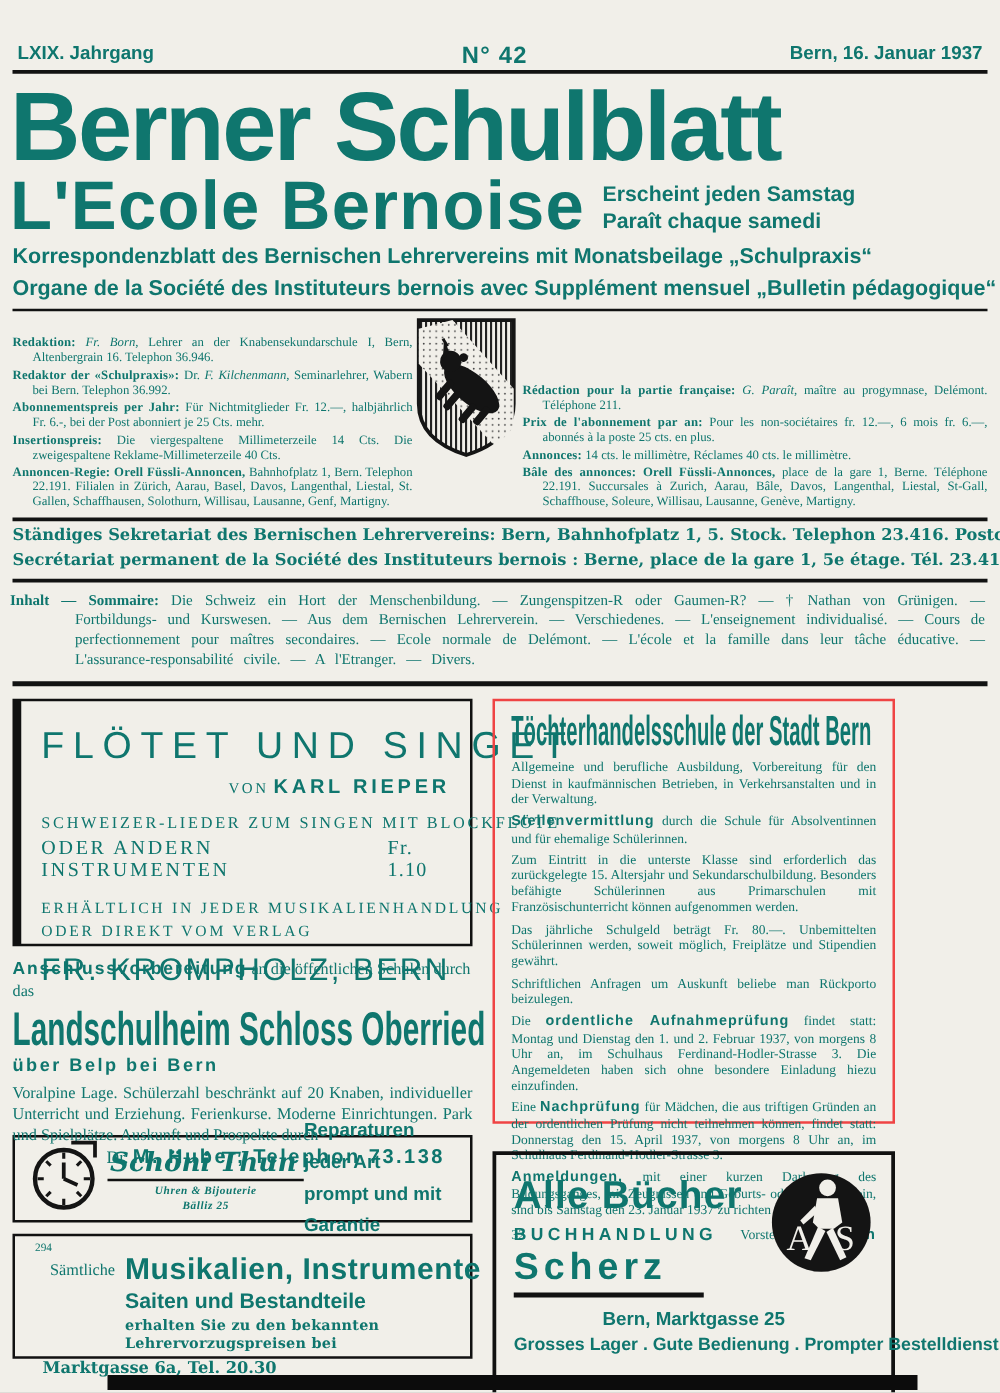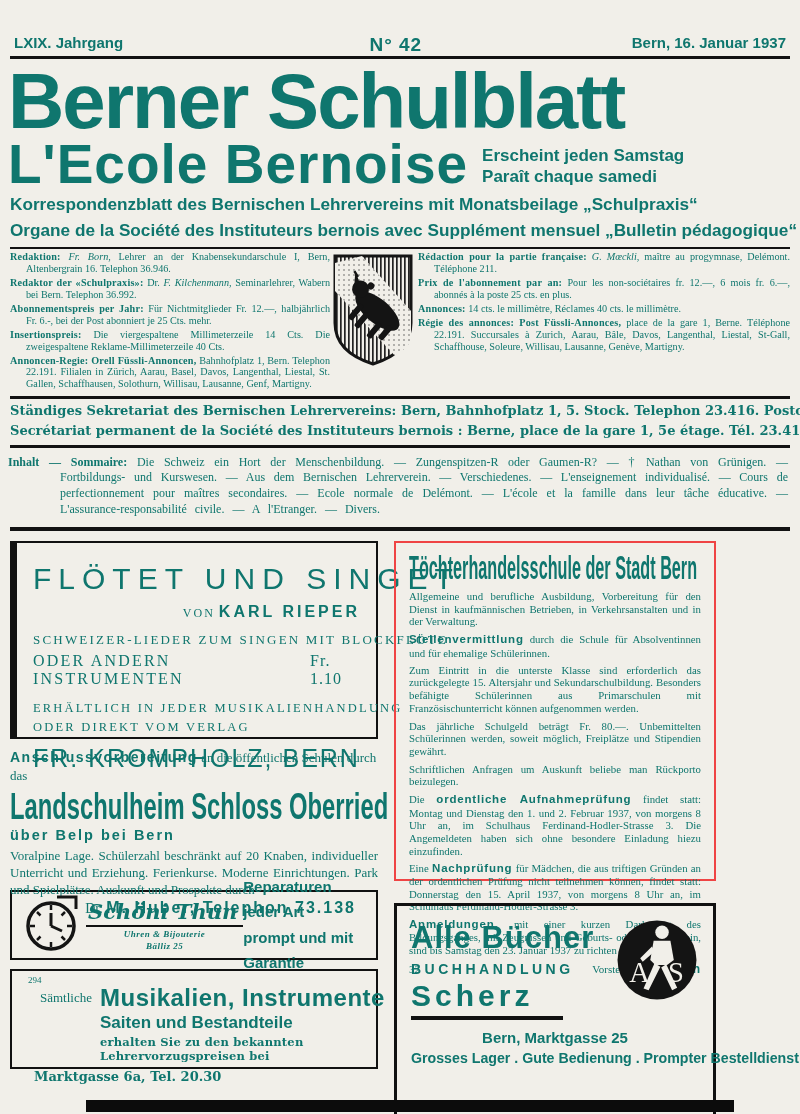--- a/index.html
+++ b/index.html
@@ -19,21 +19,21 @@
             font-size:78px;line-height:.93;letter-spacing:-2px;white-space:nowrap;}
   .titlerow2{display:flex;align-items:flex-end;margin:2px 10px 0 8px;}
   .title-fr{margin:0;font-family:"Liberation Sans",sans-serif;font-weight:700;font-size:55px;
             line-height:.9;letter-spacing:1px;white-space:nowrap;}
   .sched{margin-left:14px;padding-bottom:2px;font-family:"Liberation Sans",sans-serif;
          font-weight:700;font-size:17px;line-height:1.25;white-space:nowrap;}
   .subtitle{margin:5px 10px 0;font-family:"Liberation Sans",sans-serif;font-weight:700;
             font-size:17.2px;line-height:1.22;white-space:nowrap;}
   .subtitle.last{margin-bottom:6px;}
   
-  .imprint{position:relative;display:flex;padding:2px 10px 4px;}
+  .imprint{position:relative;display:flex;padding:20px 10px 4px;align-items:flex-end;}
   .imp-left{width:320px;}
   .imp-right{width:372px;margin-left:auto;}
   p.imp{margin:0 0 2px;font-size:10.2px;line-height:1.17;text-align:justify;
         padding-left:16px;text-indent:-16px;}
   p.imp b{letter-spacing:.2px;}
   .emblem{position:absolute;left:332px;top:4px;width:82px;height:114px;}
   
   .sek{margin:3px 10px 0;font-family:"DejaVu Serif",serif;font-weight:700;font-size:13px;
        line-height:1.32;white-space:nowrap;}
   .sek.last{margin-bottom:5px;}
@@ -170,24 +170,24 @@
           <polygon points="12,44 2,38 13,53"></polygon>
           <rect x="2" y="38" width="7" height="2.4" transform="rotate(18 2 38)"></rect>
           <rect x="26" y="60" width="6" height="19" rx="2"></rect>
           <rect x="36" y="63" width="6" height="18" rx="2"></rect>
           <rect x="52" y="63" width="6" height="18" rx="2"></rect>
           <rect x="62" y="58" width="6" height="17" rx="2"></rect>
         </g>
       </svg>
     </div>
     <div class="imp-right">
-      <p class="imp"><b>Rédaction pour la partie française:</b><span> </span><i>G. Mœckli</i><span>, maître au progymnase, Delémont.  Téléphone 211.</span></p>
+      <p class="imp"><b>Rédaction pour la partie française:</b><span> </span><i>G. Paraît</i><span>, maître au progymnase, Delémont.  Téléphone 211.</span></p>
       <p class="imp"><b>Prix de l'abonnement par an:</b><span> </span><i></i><span>Pour les non-sociétaires fr. 12.—, 6 mois fr. 6.—, abonnés à la poste 25 cts. en plus.</span></p>
       <p class="imp"><b>Annonces:</b><span> </span><i></i><span>14 cts. le millimètre, Réclames 40 cts. le millimètre.</span></p>
-      <p class="imp"><b>Régie des annonces: Post Füssli-Annonces,</b><span> </span><i></i><span>place de la gare 1, Berne. Téléphone 22.191. Succursales à Zurich, Aarau, Bâle, Davos, Langenthal, Liestal, St-Gall, Schaffhouse, Soleure, Willisau, Lausanne, Genève, Martigny.</span></p>
+      <p class="imp"><b>Bâle des annonces: Orell Füssli-Annonces,</b><span> </span><i></i><span>place de la gare 1, Berne. Téléphone 22.191. Succursales à Zurich, Aarau, Bâle, Davos, Langenthal, Liestal, St-Gall, Schaffhouse, Soleure, Willisau, Lausanne, Genève, Martigny.</span></p>
     </div>
   </section>
   <div class="rule rule3"></div>
 
   <div class="sek">Ständiges Sekretariat des Bernischen Lehrervereins: Bern, Bahnhofplatz 1, 5. Stock.  Telephon 23.416.  Postcheckkonto III 107</div>
   <div class="sek last">Secrétariat permanent de la Société des Instituteurs bernois : Berne, place de la gare 1, 5e étage.  Tél. 23.416.  Compte de chèques III 107</div>
   <div class="rule rule3"></div>
 
   <p class="contents"><b>Inhalt — Sommaire:</b><span> Die Schweiz ein Hort der Menschenbildung. — Zungenspitzen-R oder Gaumen-R? — † Nathan von Grünigen. — Fortbildungs- und Kurswesen. — Aus dem Bernischen Lehrerverein. — Verschiedenes. — L'enseignement individualisé. — Cours de perfectionnement pour maîtres secondaires. — Ecole normale de Delémont. — L'école et la famille dans leur tâche éducative. — L'assurance-responsabilité civile. — A l'Etranger. — Divers.</span></p>
   <div class="rule rule4"></div>

